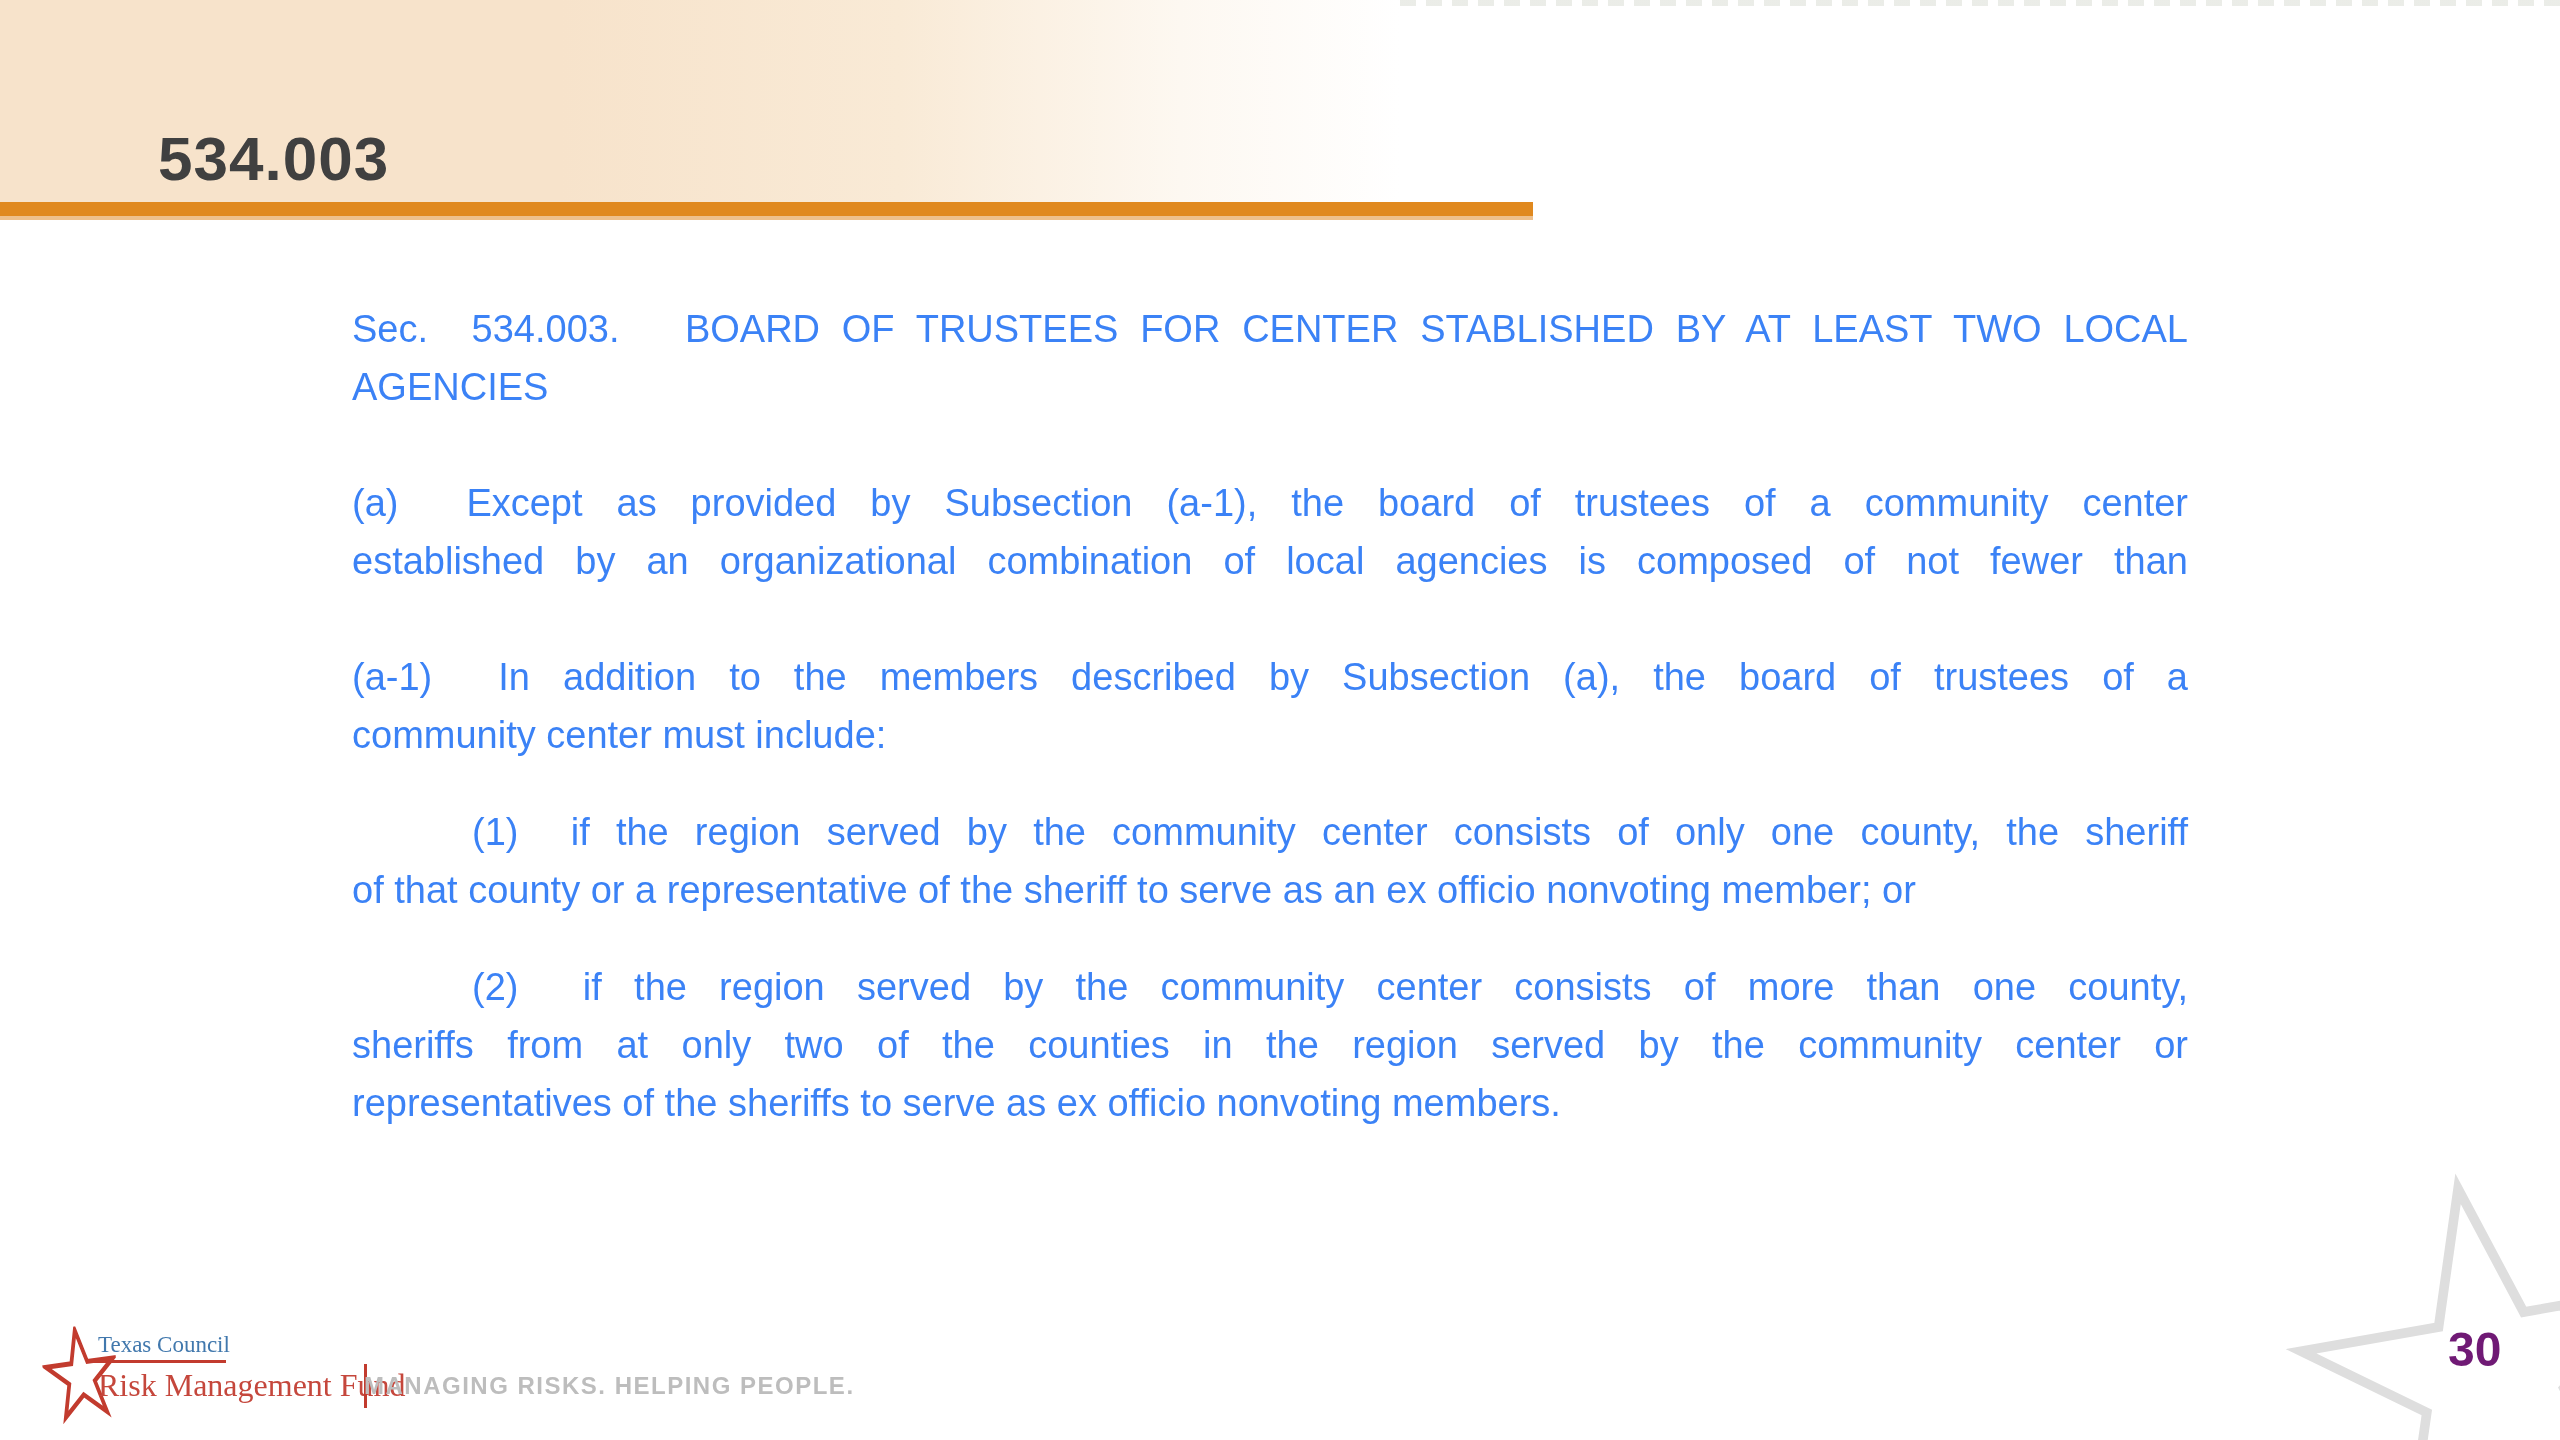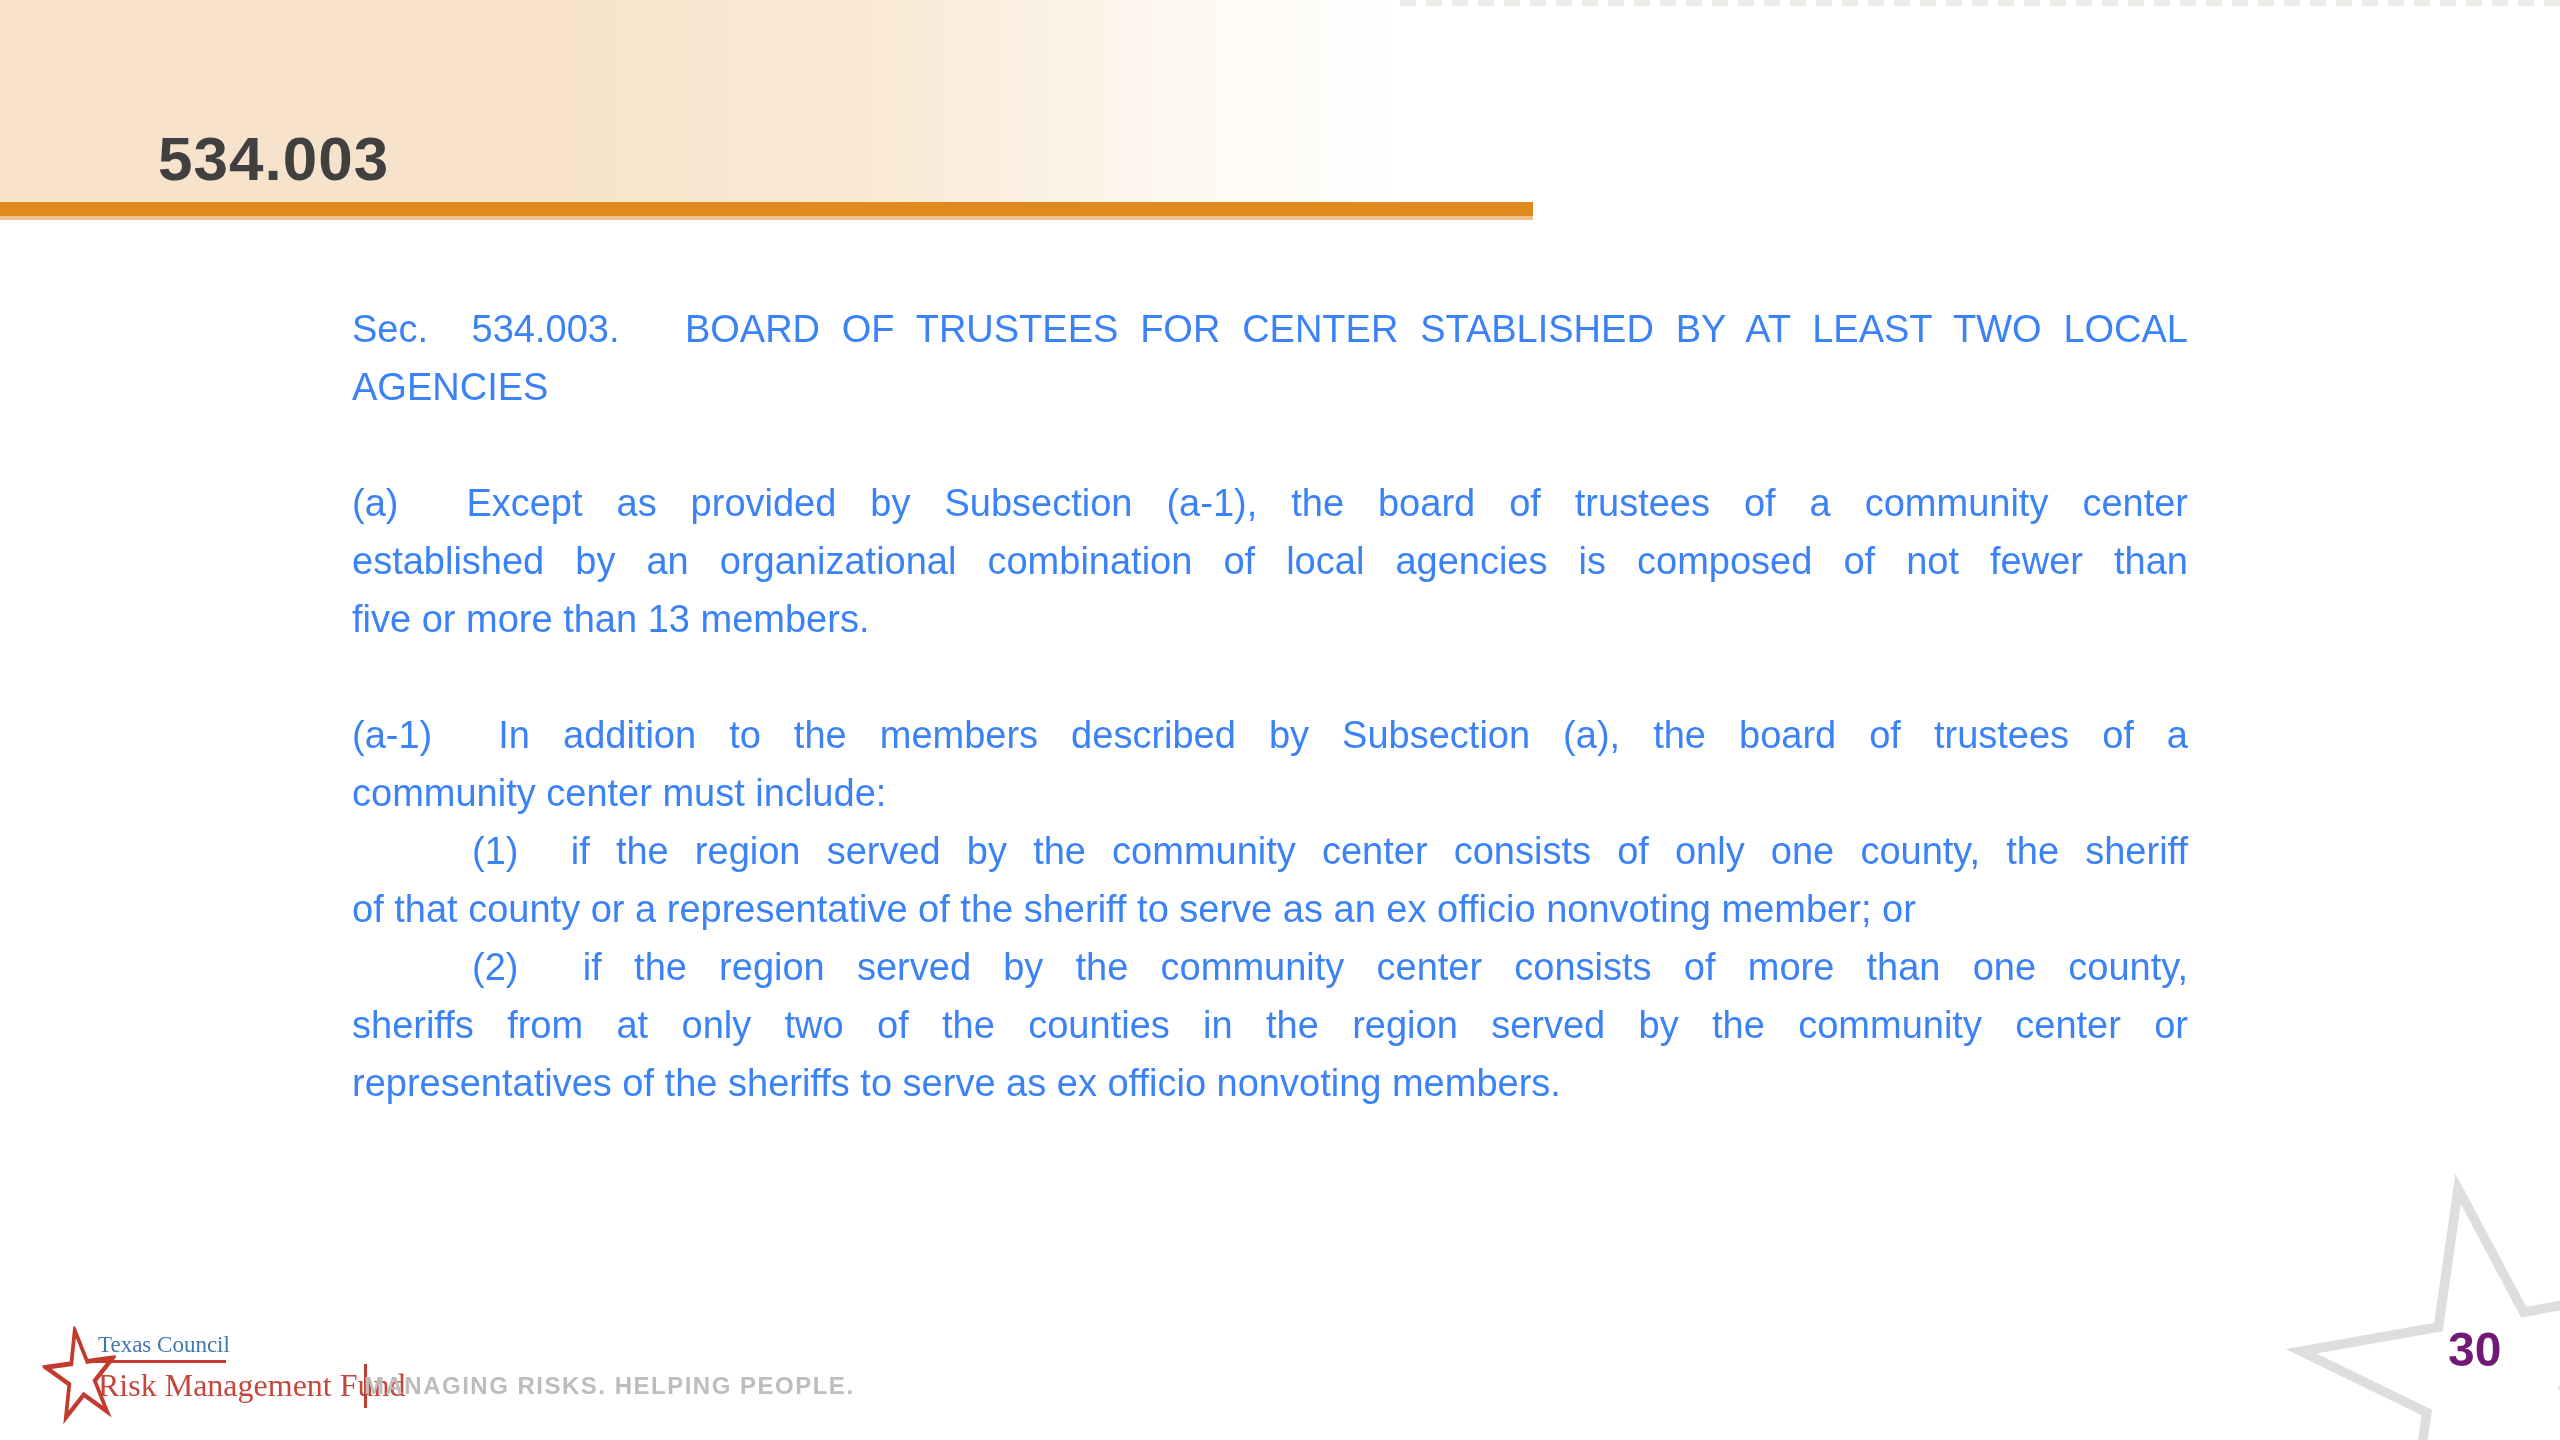--- a/index.html
+++ b/index.html
@@ -51,21 +51,21 @@
     left: 352px; top: 300px;
     width: 1836px;
     font-size: 38px;
     line-height: 58px;
     color: #3b82f6;
   }
   .paragraph { margin: 0; }
   .paragraph.gap-after { margin-bottom: 58px; }
   .line { text-align: left; }
   .line.justify { text-align: justify; text-align-last: justify; }
-  .line.indent { text-indent: 120px; }
+  .line.indent { text-indent: 120px; margin-top: 39px; }
 
   
   .logo-star-svg {
     position: absolute;
     left: 44px; top: 1326px;
     width: 74px; height: 98px;
     transform: rotate(-8deg);
   }
   .logo-org1 {
     position: absolute;
@@ -130,21 +130,20 @@
   <div class="title-rule"></div>
 
   <div class="body-text">
       <div class="paragraph gap-after">
         <div class="line justify">Sec.&nbsp; 534.003.&nbsp;&nbsp; BOARD OF TRUSTEES FOR CENTER STABLISHED BY AT LEAST TWO LOCAL</div>
         <div class="line">AGENCIES</div>
       </div>
       <div class="paragraph gap-after">
         <div class="line justify">(a)&nbsp; Except as provided by Subsection (a-1), the board of trustees of a community center</div>
         <div class="line justify">established by an organizational combination of local agencies is composed of not fewer than</div>
-        <div class="line">five or more than 13 members.</div>
       </div>
       <div class="paragraph">
         <div class="line justify">(a-1)&nbsp; In addition to the members described by Subsection (a), the board of trustees of a</div>
         <div class="line">community center must include:</div>
       </div>
       <div class="paragraph">
         <div class="line justify indent">(1)&nbsp; if the region served by the community center consists of only one county, the sheriff</div>
         <div class="line">of that county or a representative of the sheriff to serve as an ex officio nonvoting member; or</div>
       </div>
       <div class="paragraph">

